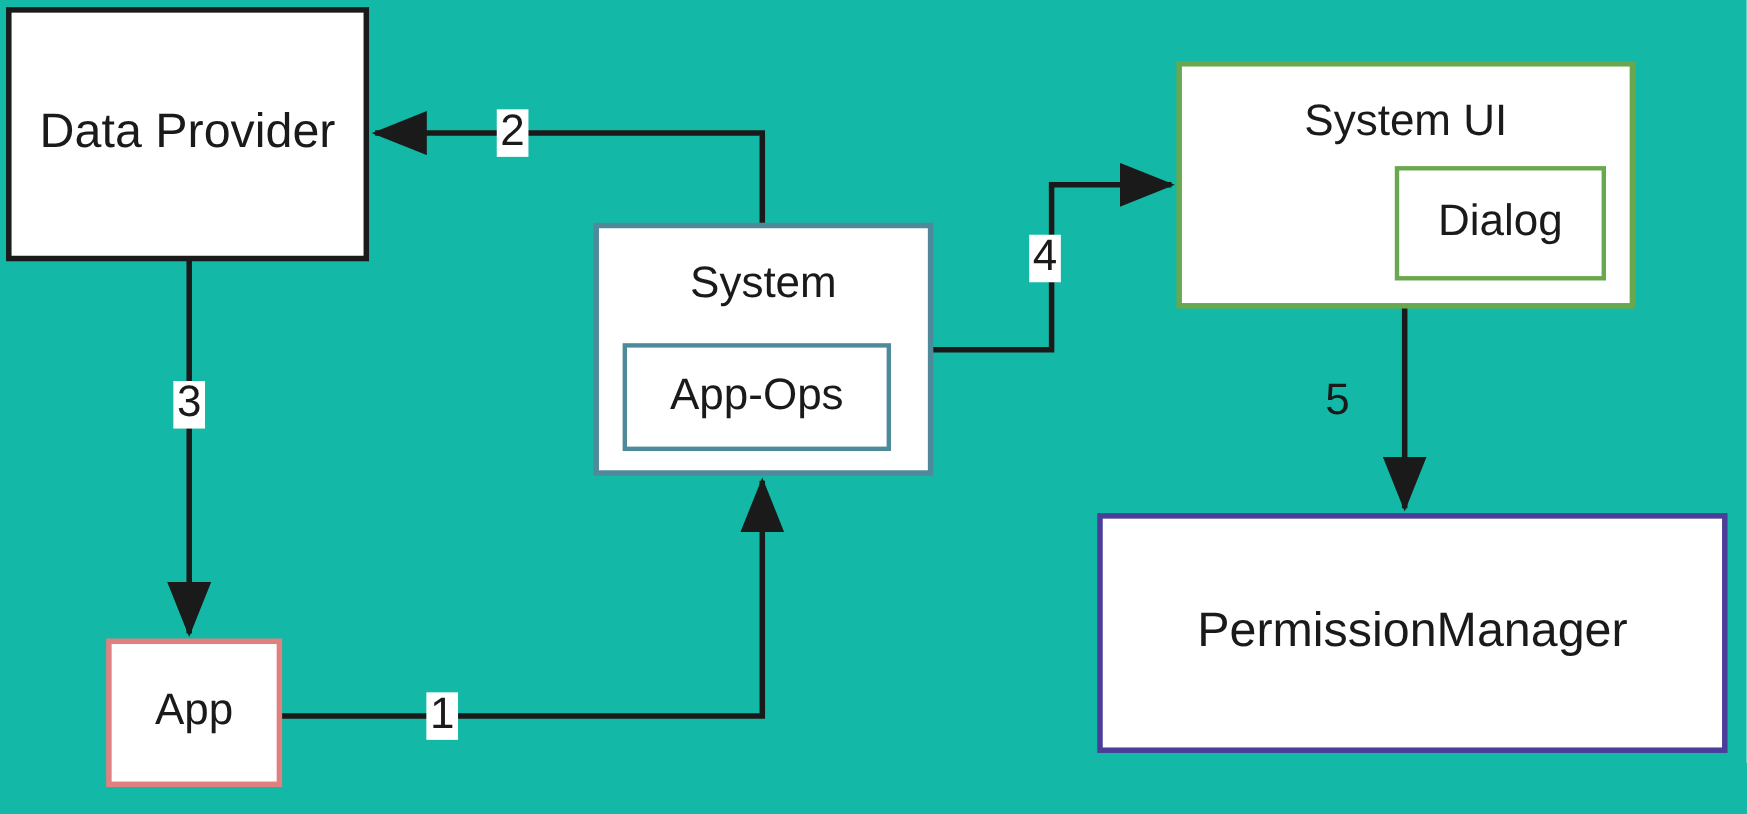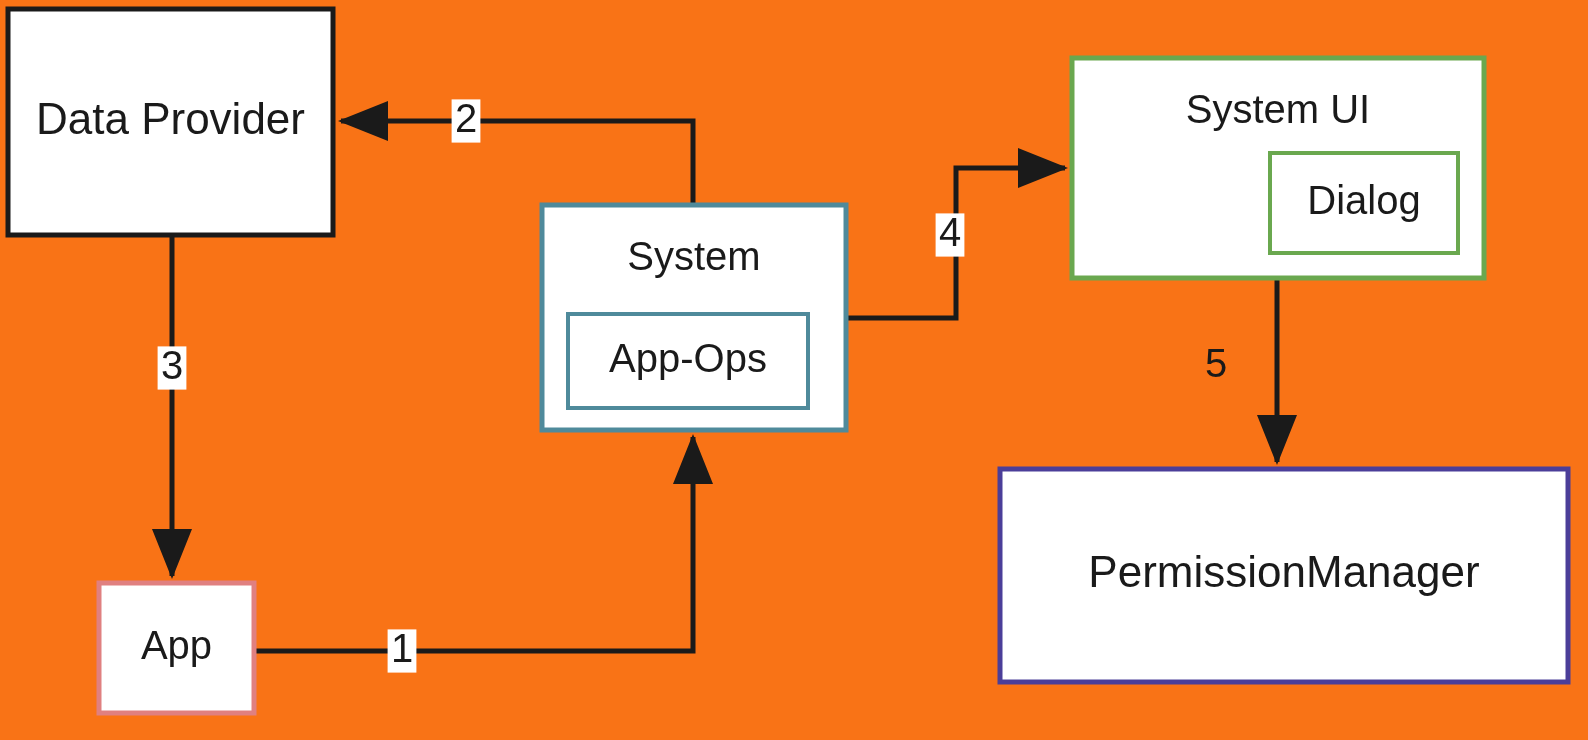--- a/index.html
+++ b/index.html
@@ -11,21 +11,21 @@
   body {
     width: 1588px;
     height: 740px;
     font-family: "Liberation Sans", sans-serif;
     overflow: hidden;
   }
   #diagram-root {
     position: relative;
     width: 1588px;
     height: 740px;
-    background: #f97316;
+    background: #14b8a6;
   }
   svg.diagram-canvas {
     display: block;
     width: 1588px;
     height: 740px;
   }
   .node-rect {
     fill: #ffffff;
   }
   .node-label {

